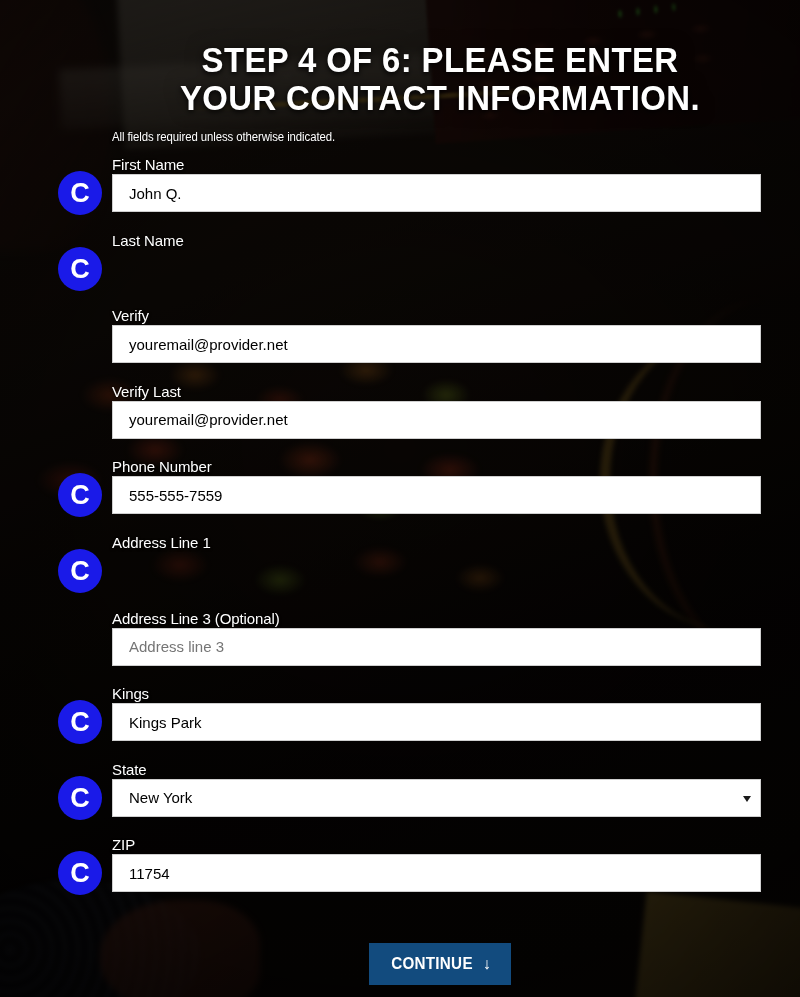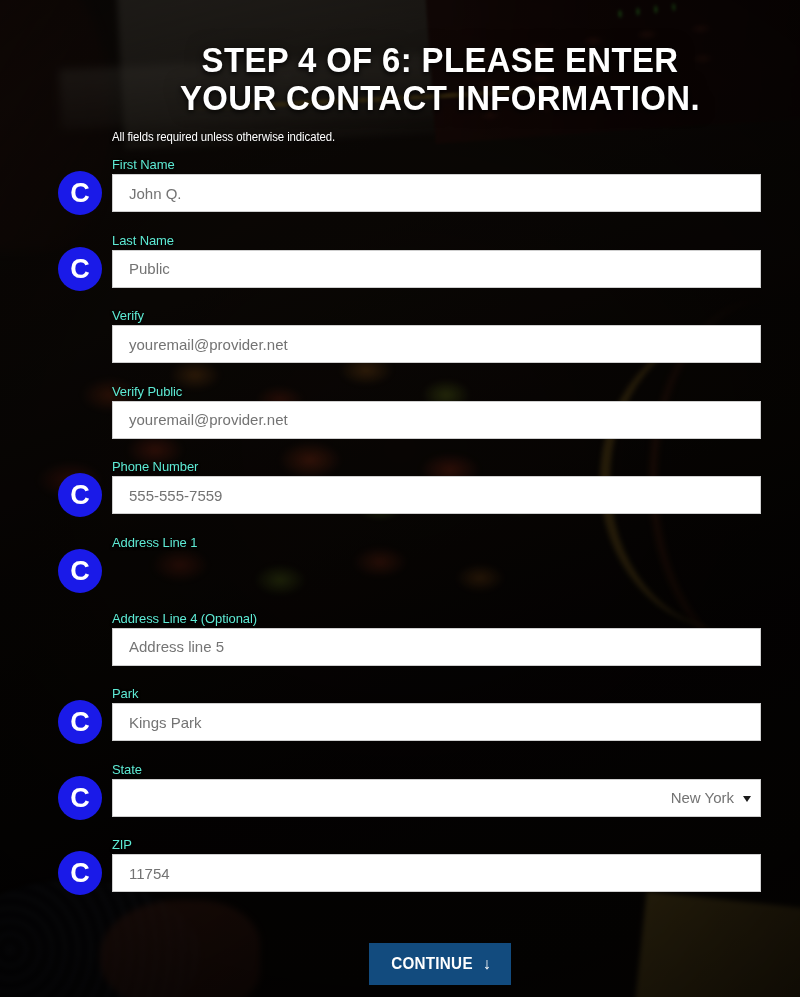--- a/index.html
+++ b/index.html
@@ -215,46 +215,46 @@
   }
 
   .field-row {
     position: relative;
     height: 75.6px;
   }
 
   .field-label {
     position: absolute;
     left: 72px; top: 2px;
-    color: #5eead4;
-    font-size: 13px;
+    color: #ffffff;
+    font-size: 15px;
     line-height: 15px;
     letter-spacing: -0.1px;
     text-shadow: 0 1px 3px rgba(0,0,0,0.95);
     white-space: nowrap;
   }
 
   .field-input {
     position: absolute;
     left: 72px; top: 19px;
     width: 649px; height: 38px;
     background: #ffffff;
     border: 1px solid #cfcfcf;
     display: flex;
     align-items: center;
     padding: 0 0 0 16px;
     font-size: 15px;
-    color: #737373;
+    color: #000000;
     overflow: hidden;
   }
   .field-input.placeholder-text { color: #757575; }
 
   .field-input.select-input {
     padding-right: 26px;
-    justify-content: flex-end;
+    justify-content: flex-start;
   }
   .select-arrow {
     position: absolute;
     right: 9px;
     top: 50%;
     margin-top: -2px;
     width: 0; height: 0;
     border-left: 4.5px solid transparent;
     border-right: 4.5px solid transparent;
     border-top: 6px solid #1a1a1a;
@@ -338,56 +338,53 @@
         <div class="field-row">
           <div class="badge">C</div>
           <div class="field-label">First Name</div>
           <div class="field-input">
             <span>John Q.</span>
           </div>
         </div>
         <div class="field-row">
           <div class="badge">C</div>
           <div class="field-label">Last Name</div>
-          <div class="field-input">
-            <span>Public</span>
-          </div>
         </div>
         <div class="field-row">
           <div class="field-label">Verify</div>
           <div class="field-input">
             <span>youremail@provider.net</span>
           </div>
         </div>
         <div class="field-row">
-          <div class="field-label">Verify Public</div>
+          <div class="field-label">Verify Last</div>
           <div class="field-input">
             <span>youremail@provider.net</span>
           </div>
         </div>
         <div class="field-row">
           <div class="badge">C</div>
           <div class="field-label">Phone Number</div>
           <div class="field-input">
             <span>555-555-7559</span>
           </div>
         </div>
         <div class="field-row">
           <div class="badge">C</div>
           <div class="field-label">Address Line 1</div>
         </div>
         <div class="field-row">
-          <div class="field-label">Address Line 4 (Optional)</div>
+          <div class="field-label">Address Line 3 (Optional)</div>
           <div class="field-input placeholder-text">
-            <span>Address line 5</span>
-          </div>
-        </div>
-        <div class="field-row">
-          <div class="badge">C</div>
-          <div class="field-label">Park</div>
+            <span>Address line 3</span>
+          </div>
+        </div>
+        <div class="field-row">
+          <div class="badge">C</div>
+          <div class="field-label">Kings</div>
           <div class="field-input">
             <span>Kings Park</span>
           </div>
         </div>
         <div class="field-row">
           <div class="badge">C</div>
           <div class="field-label">State</div>
           <div class="field-input select-input">
             <span>New York</span>
             <span class="select-arrow"></span>

